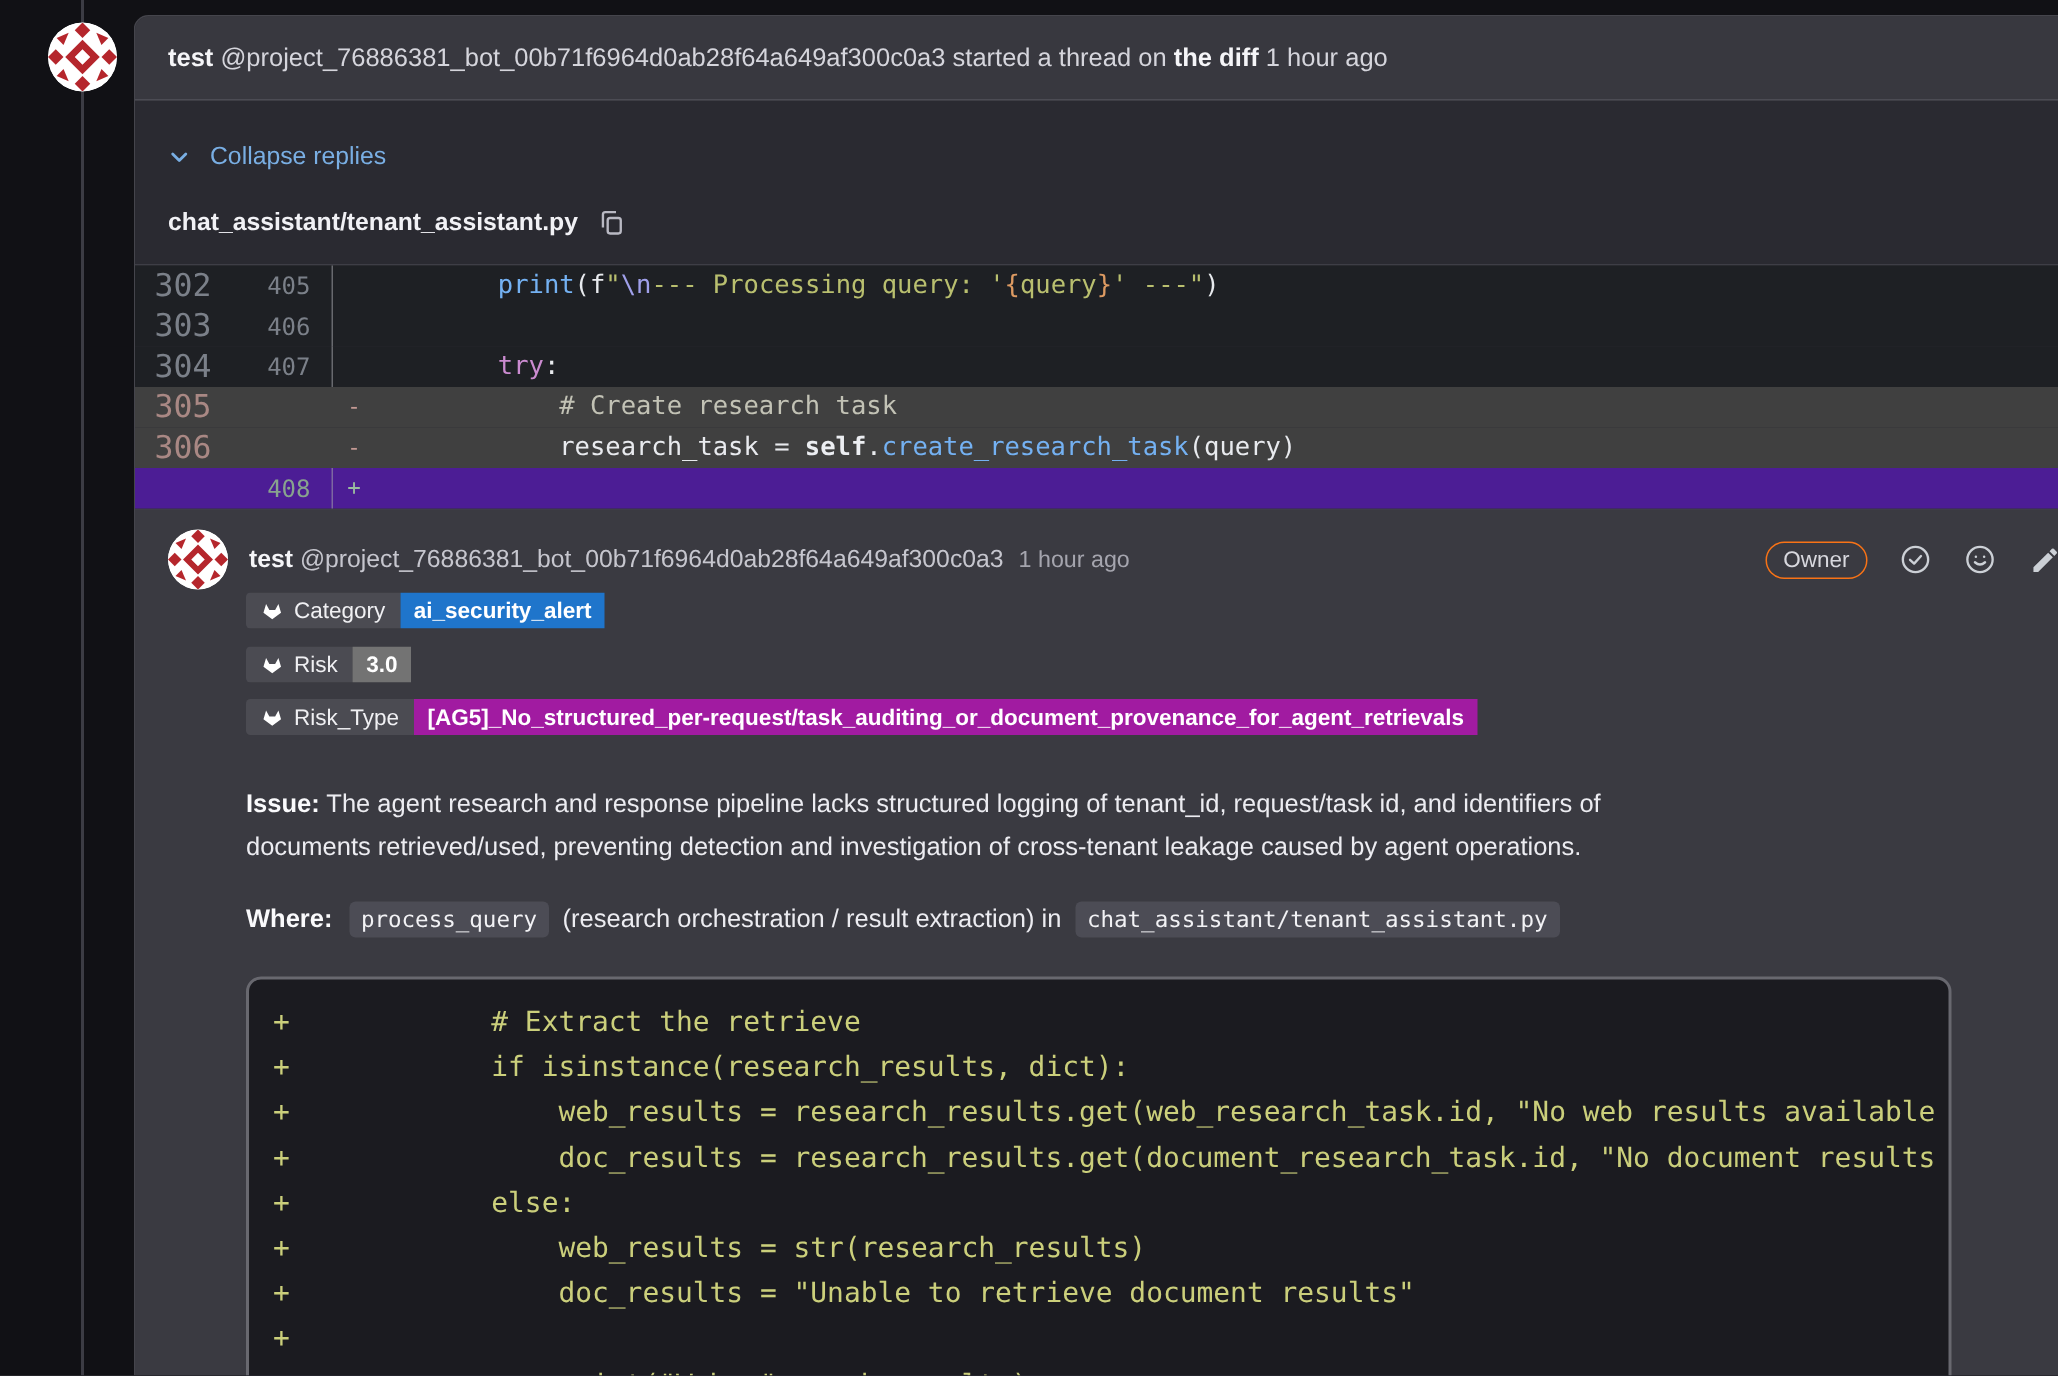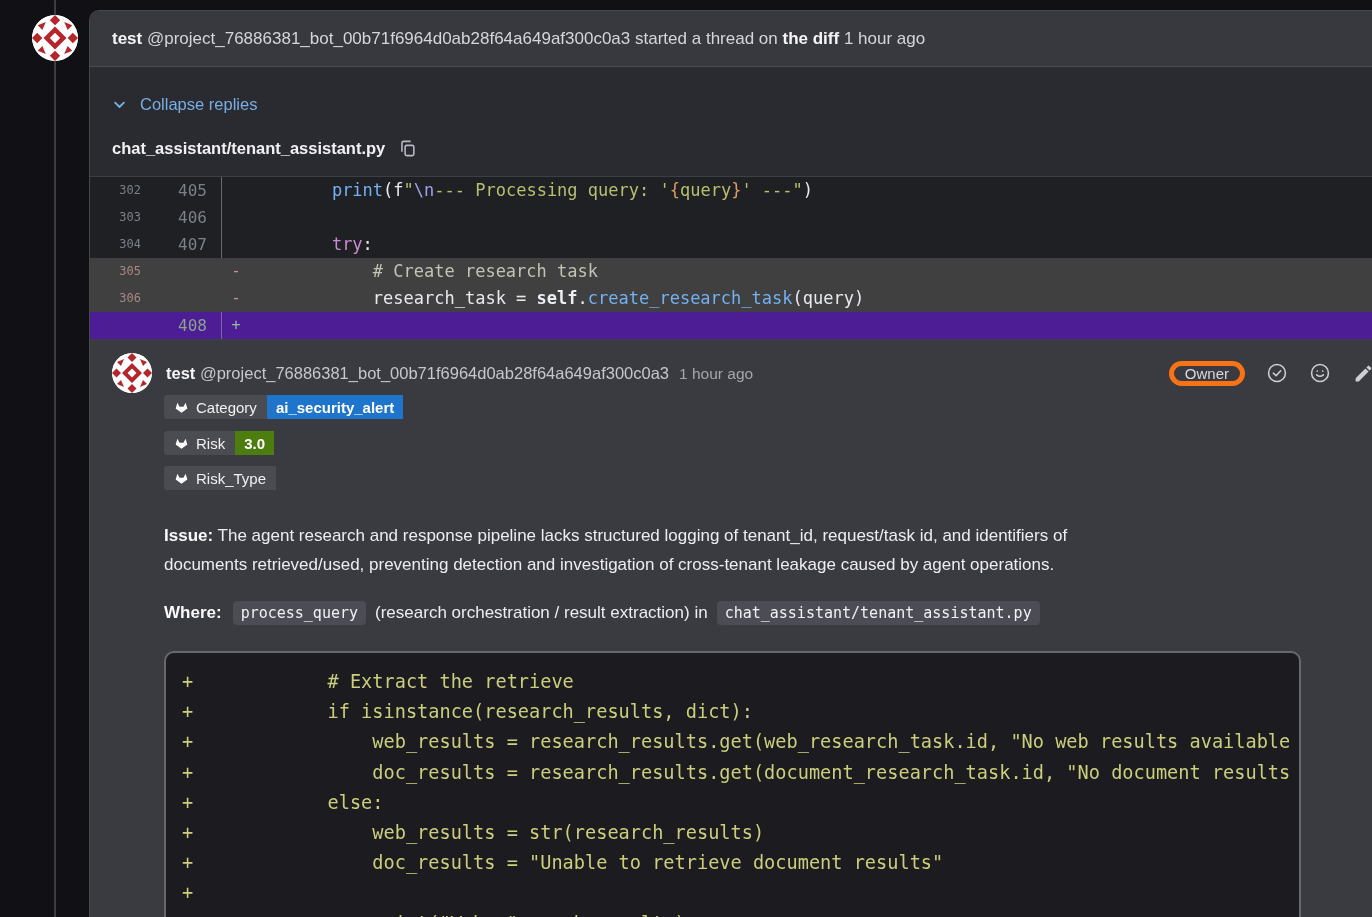--- a/index.html
+++ b/index.html
@@ -38,21 +38,21 @@
     font-size:16.5px; font-weight:bold; color:#f1f1f5;
   }
   .copy-btn { color:#b9b9c3; display:flex; cursor:pointer; }
 
   
   .diff { border-top:1px solid #3e3e46; border-bottom:1px solid #3e3e46; }
   .diff-row {
     display:flex; height:27px; line-height:27px;
     font-family:"DejaVu Sans Mono", monospace; background:#1e2024;
   }
-  .col-old { width:65px; text-align:right; padding-right:14px; color:#7b8089; font-size:12px; flex:none; }
+  .col-old { width:65px; text-align:right; padding-right:14px; color:#7b8089; font-size:21px; flex:none; }
   .col-new { width:67px; text-align:right; padding-right:14px; color:#7b8089; font-size:16px; flex:none;
              border-right:1px solid rgba(165,165,172,0.55); }
   .col-sign { width:28px; text-align:center; font-size:15px; color:#9a9aa2; flex:none; }
   .col-code { flex:1; white-space:pre; font-size:17px; overflow:hidden; }
   .row-removed { background:#404040;align-items:center; }
   .row-removed .col-old, .row-removed .col-new { color:#a98884; }
   .row-removed .col-sign { color:#c49a94; }
   .row-added { background:#4c1d95; }
   .row-added .col-old, .row-added .col-new { color:#88a38e; }
   .row-added .col-sign { color:#9abba0; }
@@ -70,34 +70,34 @@
   
   .comment { background:#3a3a41; padding:13px 22px 0 22px; height:100%; }
   .comment-head { display:flex; align-items:center; }
   .avatar-sm { width:40px; height:40px; }
   .ch-text { margin-left:14px; font-size:16.5px; white-space:pre; display:flex; align-items:baseline; }
   .ch-name { font-weight:bold; color:#f5f5f8; }
   .ch-handle { color:#c6c6ce; }
   .ch-time { color:#a5a5ae; font-size:15.5px; margin-left:10px; }
   .head-actions { margin-left:auto; display:flex; align-items:center; gap:21px; color:#ccd0d6; }
   .owner-pill {
-    border:5px solid #f97316; border-radius:13px; height:25px; padding:0 11px;
+    border:1px solid #f97316; border-radius:13px; height:25px; padding:0 11px;
     display:flex; align-items:center; font-size:15px; color:#d8d8de;
   }
   .icon-btn { width:22px; height:22px; display:flex; align-items:center; justify-content:center; cursor:pointer; }
 
   .comment-body { margin-left:52px; }
   .labels-row { display:flex; gap:12px;flex-direction:column; }
   .labels-row.first { margin-top:2px; }
   .labels-row.second { margin-top:11px; }
   .glabel { display:inline-flex; height:24px; border-radius:3px; overflow:hidden; font-size:15px; cursor:pointer; flex:none; }
   .glabel-key { background:#4b4b52; color:#f0f0f3; display:flex; align-items:center; gap:7px; padding:0 10px; }
   .glabel-val { color:#fff; display:flex; align-items:center; padding:0 9px; font-weight:600; }
   .val-blue { background:#1f75cb; }
-  .val-orange { background:#4d7c0f; }
+  .val-orange { background:#737373; }
   .val-magenta { background:#a11ba1; }
 
   .issue { margin-top:32px; font-size:17px; line-height:28.5px; color:#ececf1; }
   .issue b { color:#fafafc; }
   .where { margin-top:22px; font-size:17px; display:flex; align-items:center; color:#ececf1; }
   .where b { color:#fafafc; margin-right:11px; }
   .chip {
     font-family:"DejaVu Sans Mono", monospace; font-size:15px;
     background:#4c4c55; border-radius:4px; padding:3px 8px; color:#f2f2f5; white-space:pre;
   }
@@ -277,20 +277,21 @@
       </div>
 
       <div class="labels-row second">
         <span class="glabel">
           <span class="glabel-key">
             <svg width="15" height="14" viewBox="0 0 16 16" fill="#ffffff">
                 <path d="M8 14.7 L1.3 9.8 L3.3 3 L5.8 7.6 H10.2 L12.7 3 L14.7 9.8 Z"></path>
               </svg>
             <span>Risk_Type</span>
           </span>
+          <span class="glabel-val val-magenta">[AG5]_No_structured_per-request/task_auditing_or_document_provenance_for_agent_retrievals</span>
         </span>
       </div>
 
       <div class="issue">
         <div><b>Issue:</b><span> The agent research and response pipeline lacks structured logging of tenant_id, request/task id, and identifiers of</span></div>
         <div>documents retrieved/used, preventing detection and investigation of cross-tenant leakage caused by agent operations.</div>
       </div>
 
       <div class="where">
         <b>Where:</b>

